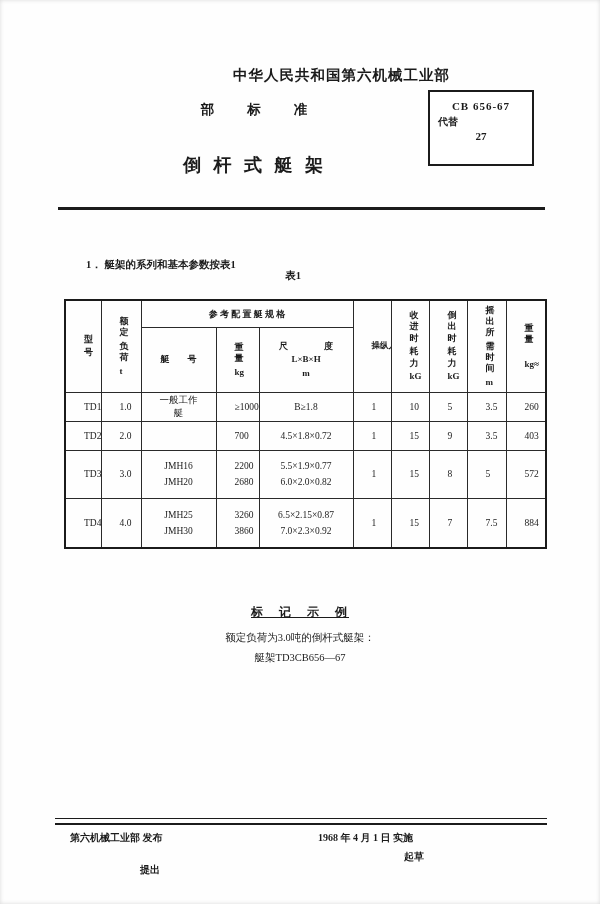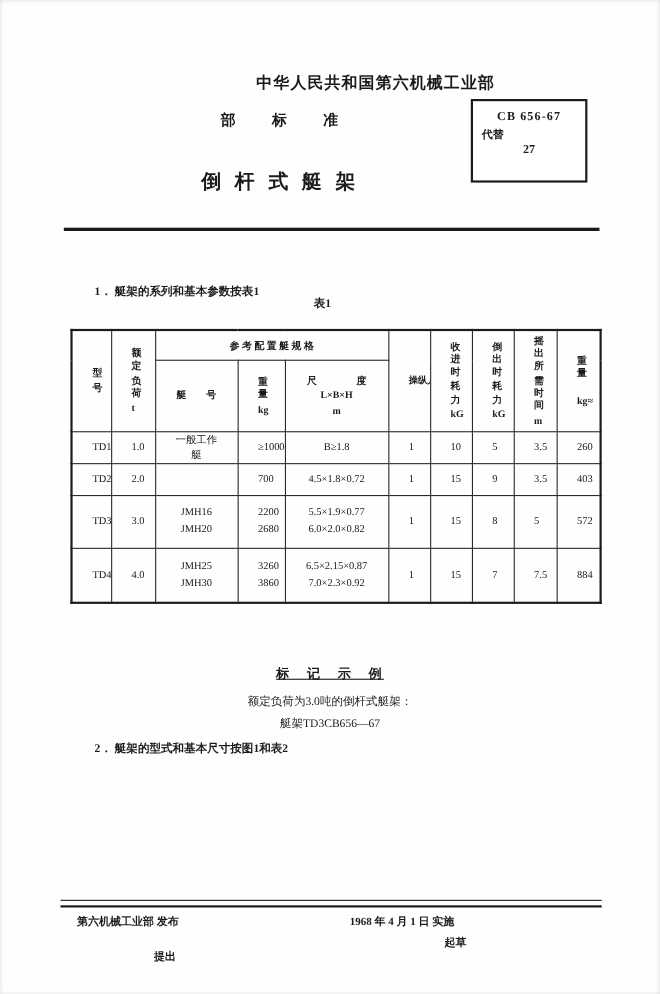--- a/index.html
+++ b/index.html
@@ -215,21 +215,20 @@
         </tr>
       </tbody>
     </table>
   </div>
 
 
   <div class="abs mark-head">标　记　示　例</div>
   <div class="abs mark-l1">额定负荷为3.0吨的倒杆式艇架：</div>
   <div class="abs mark-l2">艇架TD3CB656—67</div>
 
-  <div class="abs item2">2．  艇架的型式和基本尺寸按图1和表2</div>
 
   <div class="abs foot-rule"></div>
   <div class="abs f-l1">第六机械工业部  发布</div>
   <div class="abs f-l2">提出</div>
   <div class="abs f-r1">1968 年 4 月 1 日  实施</div>
   <div class="abs f-r2">起草</div>
 
 </div>
 
 </body></html>

